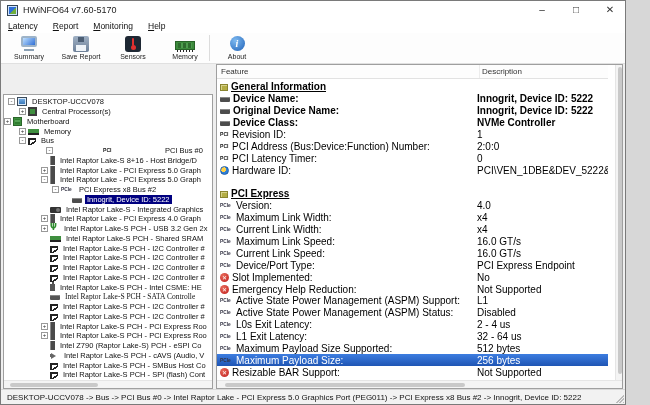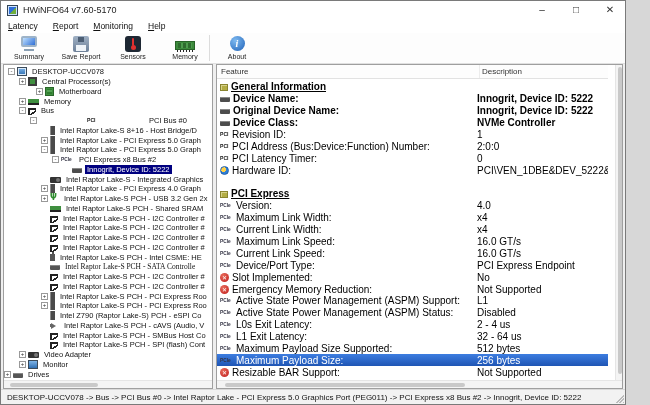--- a/index.html
+++ b/index.html
@@ -38,21 +38,21 @@
   .i-sensor .stem { position:absolute; top:2px; left:7px; width:2px; height:8px; background:#e03030; border-radius:1px; }
   .i-sensor .bulb { position:absolute; bottom:2px; left:5.5px; width:5px; height:5px; background:#e03030; border-radius:50%; }
   .i-ram { width:20px; height:9px; background:#3c8a3c; border:1px solid #276327; position:relative; margin-top:3px; }
   .i-ram::after { content:""; position:absolute; left:1px; right:1px; bottom:-3px; height:2px; background:repeating-linear-gradient(90deg,#222 0 1px,transparent 1px 3px); }
   .i-ram::before { content:""; position:absolute; inset:1px 2px; background:repeating-linear-gradient(90deg,#2e6b2e 0 3px,#4d9c4d 3px 5px); }
   .i-info { width:15px; height:15px; border-radius:50%; background:radial-gradient(circle at 35% 30%,#7db9f0,#1f62b8); color:#fff; font:italic bold 10px/15px "Liberation Serif", serif; text-align:center; }
 
   
   .main { flex:1; display:flex; padding:0 2px; gap:3px; background:#efefef; min-height:0; }
   .panel { background:#fff; border:1px solid #9f9f9f; display:flex; flex-direction:column; min-width:0; }
-  .tree-panel { width:210px; flex:none; }
+  .tree-panel { width:210px; flex:none;margin-top:30px; }
   .detail-panel { flex:1; }
 
   
   .tree-scroll { flex:1; overflow:hidden; padding-top:2px; }
   .trow { display:flex; align-items:center; height:9.75px; white-space:nowrap; font-size:7.5px; color:#111; }
   .exp { width:7px; height:7px; flex:none; border:1px solid #999; background:#fff; font:6px/5px "Liberation Sans",sans-serif; color:#333; text-align:center; margin-right:2px; }
   .exp-spacer { width:9px; flex:none; }
   .tlabel { padding:0 2px; }
   .tlabel.sel { background:#000080; color:#fff; }
 
@@ -177,36 +177,36 @@
           <div class="trow" style="padding-left: 4px;">
             <span class="exp">-</span>
             <span class="ti ic-computer"></span>
             <span class="tlabel">DESKTOP-UCCV078</span>
           </div>
           <div class="trow" style="padding-left: 15px;">
             <span class="exp">+</span>
             <span class="ti ic-cpu"></span>
             <span class="tlabel">Central Processor(s)</span>
           </div>
-          <div class="trow" style="padding-left: 32px;">
+          <div class="trow" style="padding-left: 0;">
             <span class="exp">+</span>
             <span class="ti ic-board"></span>
             <span class="tlabel">Motherboard</span>
           </div>
           <div class="trow" style="padding-left: 15px;">
             <span class="exp">+</span>
             <span class="ti ic-ram-s"></span>
             <span class="tlabel">Memory</span>
           </div>
           <div class="trow" style="padding-left: 15px;">
             <span class="exp">-</span>
             <span class="ti ic-bus"></span>
             <span class="tlabel">Bus</span>
           </div>
-          <div class="trow" style="padding-left: 26px; gap: 48px;">
+          <div class="trow" style="padding-left: 42px; gap: 48px;">
             <span class="exp">-</span>
             <span class="ti ic-pci"></span>
             <span class="tlabel">PCI Bus #0</span>
           </div>
           <div class="trow" style="padding-left: 37px;">
             <span class="exp-spacer"></span>
             <span class="ti ic-chip"></span>
             <span class="tlabel">Intel Raptor Lake-S 8+16 - Host Bridge/D</span>
           </div>
           <div class="trow" style="padding-left: 37px;">
@@ -461,21 +461,21 @@
               <div class="drow">
                 <span class="fcell">
                   <span class="ti ic-redx"></span>
                   <span class="ftext">Slot Implemented:</span>
                 </span>
                 <span class="dcell">No</span>
               </div>
               <div class="drow">
                 <span class="fcell">
                   <span class="ti ic-redx"></span>
-                  <span class="ftext">Emergency Memory Reduction:</span>
+                  <span class="ftext">Emergency Help Reduction:</span>
                 </span>
                 <span class="dcell">Not Supported</span>
               </div>
               <div class="drow">
                 <span class="fcell">
                   <span class="ti ic-pcie"></span>
                   <span class="ftext">Active State Power Management (ASPM) Support:</span>
                 </span>
                 <span class="dcell">L1</span>
               </div>

